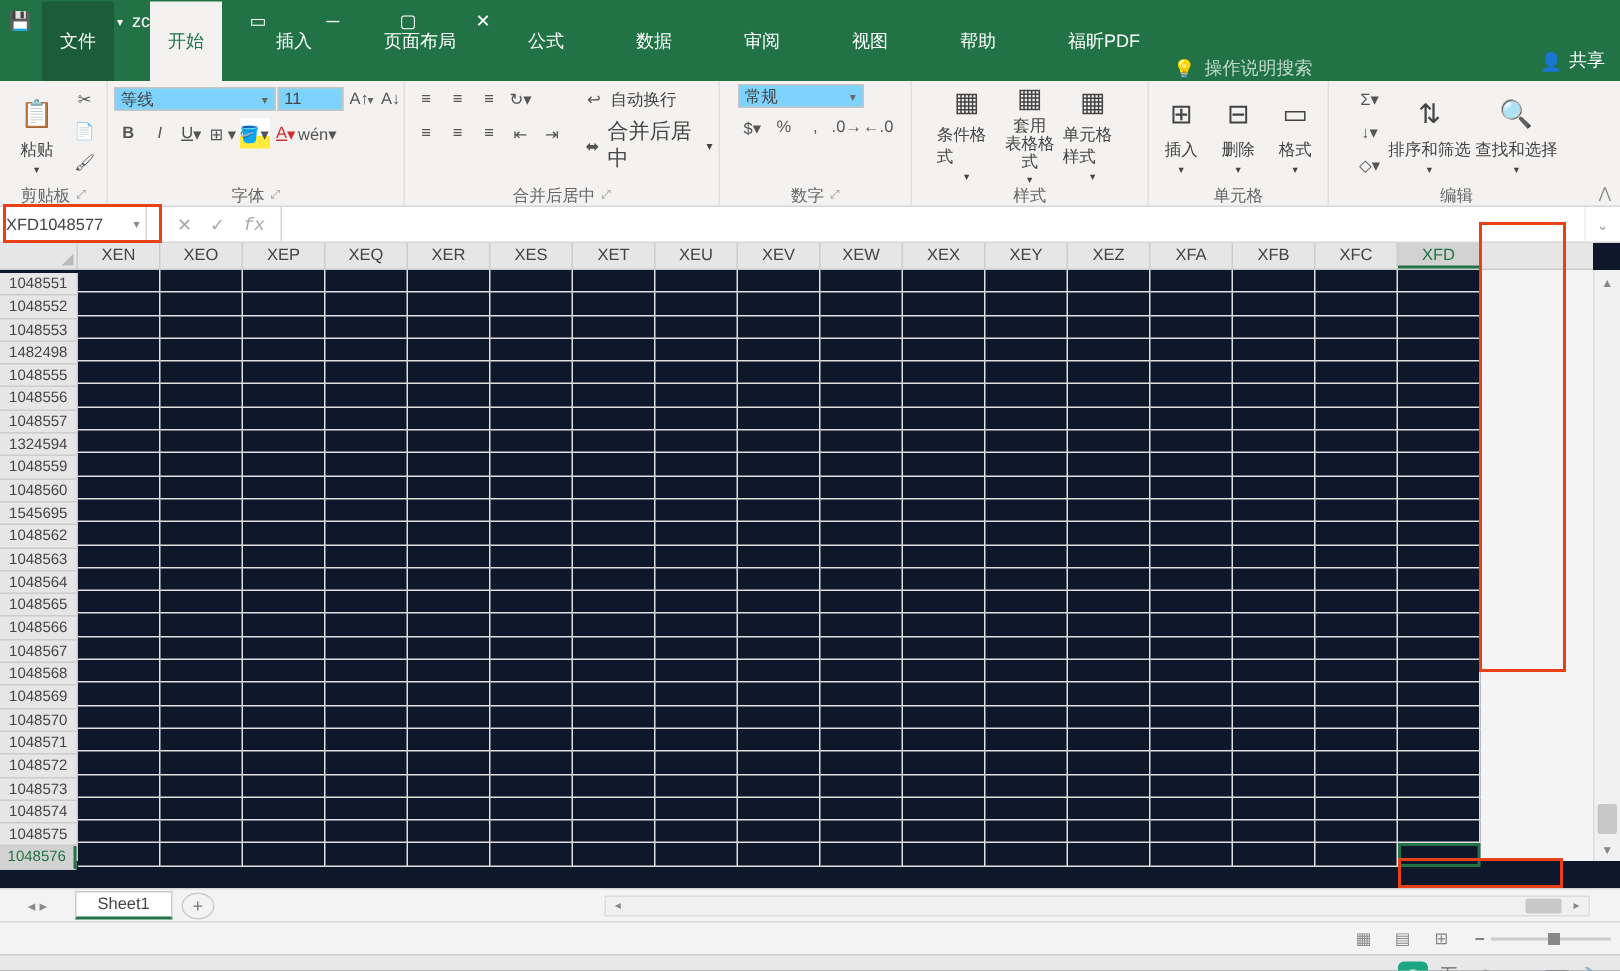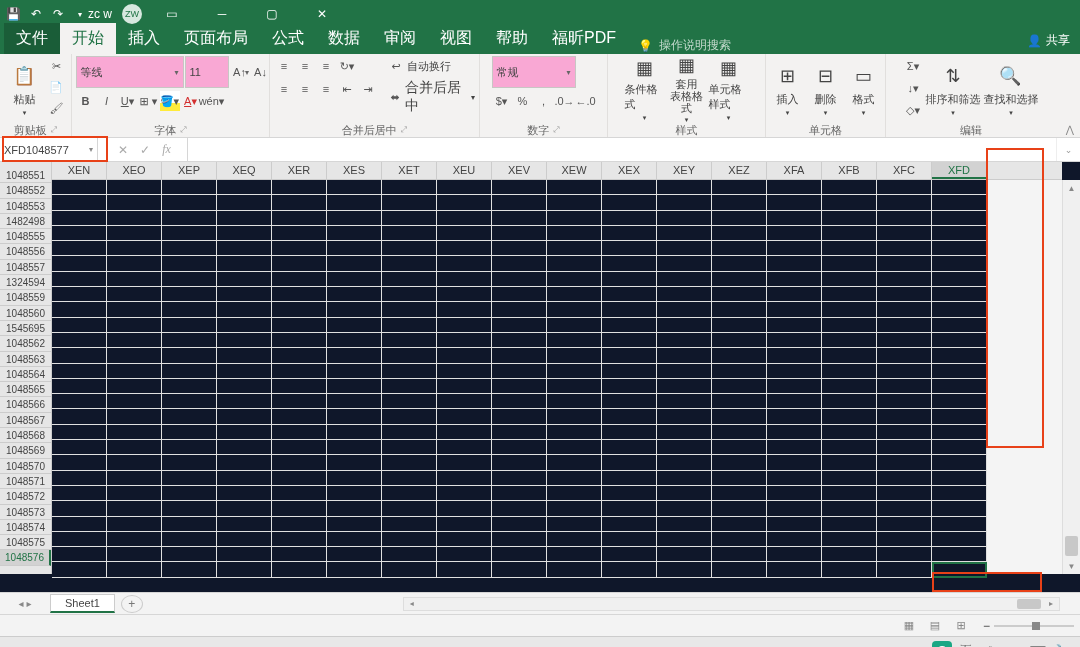--- a/index.html
+++ b/index.html
@@ -9,68 +9,68 @@
 .titlebar { height: 28px; background: #217346; display: flex; align-items: center; color: #fff; padding: 0 6px; }
 .titlebar .qat { display: flex; align-items: center; gap: 6px; }
 .titlebar .qat .ic { width: 16px; height: 16px; display: flex; align-items: center; justify-content: center; font-size: 12px; cursor: pointer; }
 .titlebar .title { flex: 1; text-align: center; font-size: 12px; }
 .titlebar .user { display: flex; gap: 10px; align-items: center; }
 .titlebar .user .avatar { width: 20px; height: 20px; border-radius: 50%; background: #d7e8df; color: #217346; font-size: 9px; display: flex; align-items: center; justify-content: center; }
 .titlebar .winbtn { width: 40px; height: 28px; display: flex; align-items: center; justify-content: center; cursor: pointer; }
 
 
 .ribbon-tabs { height: 26px; background: #217346; display: flex; align-items: flex-end; padding-left: 4px; border-bottom: 0; }
-.ribbon-tabs .tab { color: #fff; padding: 5px 12px; font-size: 16px; cursor: pointer; }
+.ribbon-tabs .tab { color: #fff; padding: 18px 12px; font-size: 12px; cursor: pointer; margin-left: 24px; }
 .ribbon-tabs .tab.file { background: #1a5d38; }
 .ribbon-tabs .tab.active { background: #f3f2f1; color: #217346; }
 .ribbon-tabs .tell { display: flex; align-items: center; color: #c3d9cc; gap: 6px; padding: 0 10px; font-size: 12px; }
 .ribbon-tabs .share { margin-left: auto; color: #fff; padding: 5px 10px; display: flex; align-items: center; gap: 4px; }
 
 
 .ribbon { height: 84px; background: #f3f2f1; border-bottom: 1px solid #d6d6d6; display: flex; position: relative; }
 .group { border-right: 1px solid #e1dfdd; padding: 2px 4px 0 4px; display: flex; flex-direction: column; align-items: center; justify-content: space-between; }
 .group-body { display: flex; align-items: flex-start; gap: 2px; height: 68px; }
 .group-label { font-size: 11px; color: #666; height: 14px; display: flex; align-items: center; gap: 4px; }
 .group-label .launcher { font-size: 8px; color: #999; cursor: pointer; }
 
 .bigbtn { width: 40px; height: 66px; display: flex; flex-direction: column; align-items: center; justify-content: center; gap: 2px; cursor: pointer; font-size: 11px; }
 .bigbtn .gl { width: 28px; height: 28px; display: flex; align-items: center; justify-content: center; font-size: 18px; }
 .sm { width: 20px; height: 20px; display: flex; align-items: center; justify-content: center; cursor: pointer; font-size: 11px; color: #555; }
 .col { display: flex; flex-direction: column; gap: 1px; }
 .row { display: flex; gap: 1px; align-items: center; }
 
-.select { height: 32px; border: 1px solid #c8c6c4; background: #f9a8d4; display: flex; align-items: center; padding: 0 4px; font-size: 11px; cursor: pointer; }
+.select { height: 16px; border: 1px solid #c8c6c4; background: #7dd3fc; display: flex; align-items: center; padding: 0 4px; font-size: 11px; cursor: pointer; }
 .select .arr { margin-left: auto; font-size: 8px; color: #666; }
 .font-sel { width: 108px; }
 .size-sel { width: 44px; gap: 44px; }
 .num-sel { width: 84px; }
 
 .ribbon .collapse { position: absolute; right: 6px; bottom: 2px; font-size: 10px; color: #888; cursor: pointer; }
 
 
 .red-box { position: absolute; border: 2px solid #e84118; pointer-events: none; z-index: 50; }
 
 
 .fbar-row { height: 24px; background: #fff; border-bottom: 1px solid #d6d6d6; display: flex; align-items: stretch; position: relative; }
 .namebox { width: 98px; border-right: 1px solid #d6d6d6; display: flex; align-items: center; padding: 0 4px; font-size: 11px; }
 .namebox .arr { margin-left: auto; font-size: 8px; color: #888; }
 .fbar-btns { display: flex; align-items: center; border-right: 1px solid #d6d6d6; width: 90px; padding-left: 20px; gap: 12px; }
 .fbar-btns span { color: #aaa; cursor: pointer; font-size: 12px; }
-.fbar-btns .fx { font-style: italic; font-family: Liberation Serif, serif; }
+.fbar-btns .fx { font-style: italic; font-family: Liberation Mono, monospace; }
 .fbar-input { flex: 1; }
 .fbar-expand { width: 24px; border-left: 1px solid #eee; display: flex; align-items: center; justify-content: center; font-size: 9px; color: #999; }
 
 
 .grid-wrap { position: relative; height: 430px; background: #0f172a; }
 .corner { position: absolute; left: 0; top: 0; width: 52px; height: 18px; background: #e6e6e6; border-right: 1px solid #ccc; border-bottom: 1px solid #ccc; }
 .corner::after { content: ""; position: absolute; right: 2px; bottom: 2px; width: 0; height: 0; border-style: solid; border-width: 0 0 8px 8px; border-color: transparent transparent #bbb transparent; }
 .col-headers { position: absolute; left: 52px; top: 0; right: 18px; height: 18px; display: flex; background: #e6e6e6; border-bottom: 1px solid #ccc; }
 .ch { flex: 0 0 55px; text-align: center; font-size: 11px; color: #444; border-right: 1px solid #ccc; line-height: 17px; }
 .ch.sel { background: #d2d2d2; color: #217346; border-bottom: 2px solid #217346; }
-.row-headers { position: absolute; left: 0; top: 6px; width: 52px; bottom: 18px; background: #e6e6e6; border-right: 1px solid #ccc; }
+.row-headers { position: absolute; left: 0; top: 20px; width: 52px; bottom: 18px; background: #e6e6e6; border-right: 1px solid #ccc; }
 .rh { height: 15.3px; text-align: center; font-size: 10px; color: #444; border-bottom: 1px solid #ccc; line-height: 15px; }
 .rh.sel { background: #d2d2d2; color: #217346; border-right: 2px solid #217346; }
 .cells { position: absolute; left: 52px; top: 18px; right: 18px; bottom: 18px; }
 .crow { height: 15.3px; display: flex; }
 .cell { flex: 0 0 55px; border-right: 1px solid #e0e0e0; border-bottom: 1px solid #e0e0e0; }
 .cell.active { border: 2px solid #217346; }
 .gray-col { position: absolute; top: 0; bottom: 0; background: #f4f4f4; }
 
 .vscroll { position: absolute; right: 0; top: 18px; width: 18px; bottom: 18px; background: #f0f0f0; border-left: 1px solid #ddd; }
 .vscroll .ar { height: 16px; display: flex; align-items: center; justify-content: center; font-size: 8px; color: #888; cursor: pointer; }

